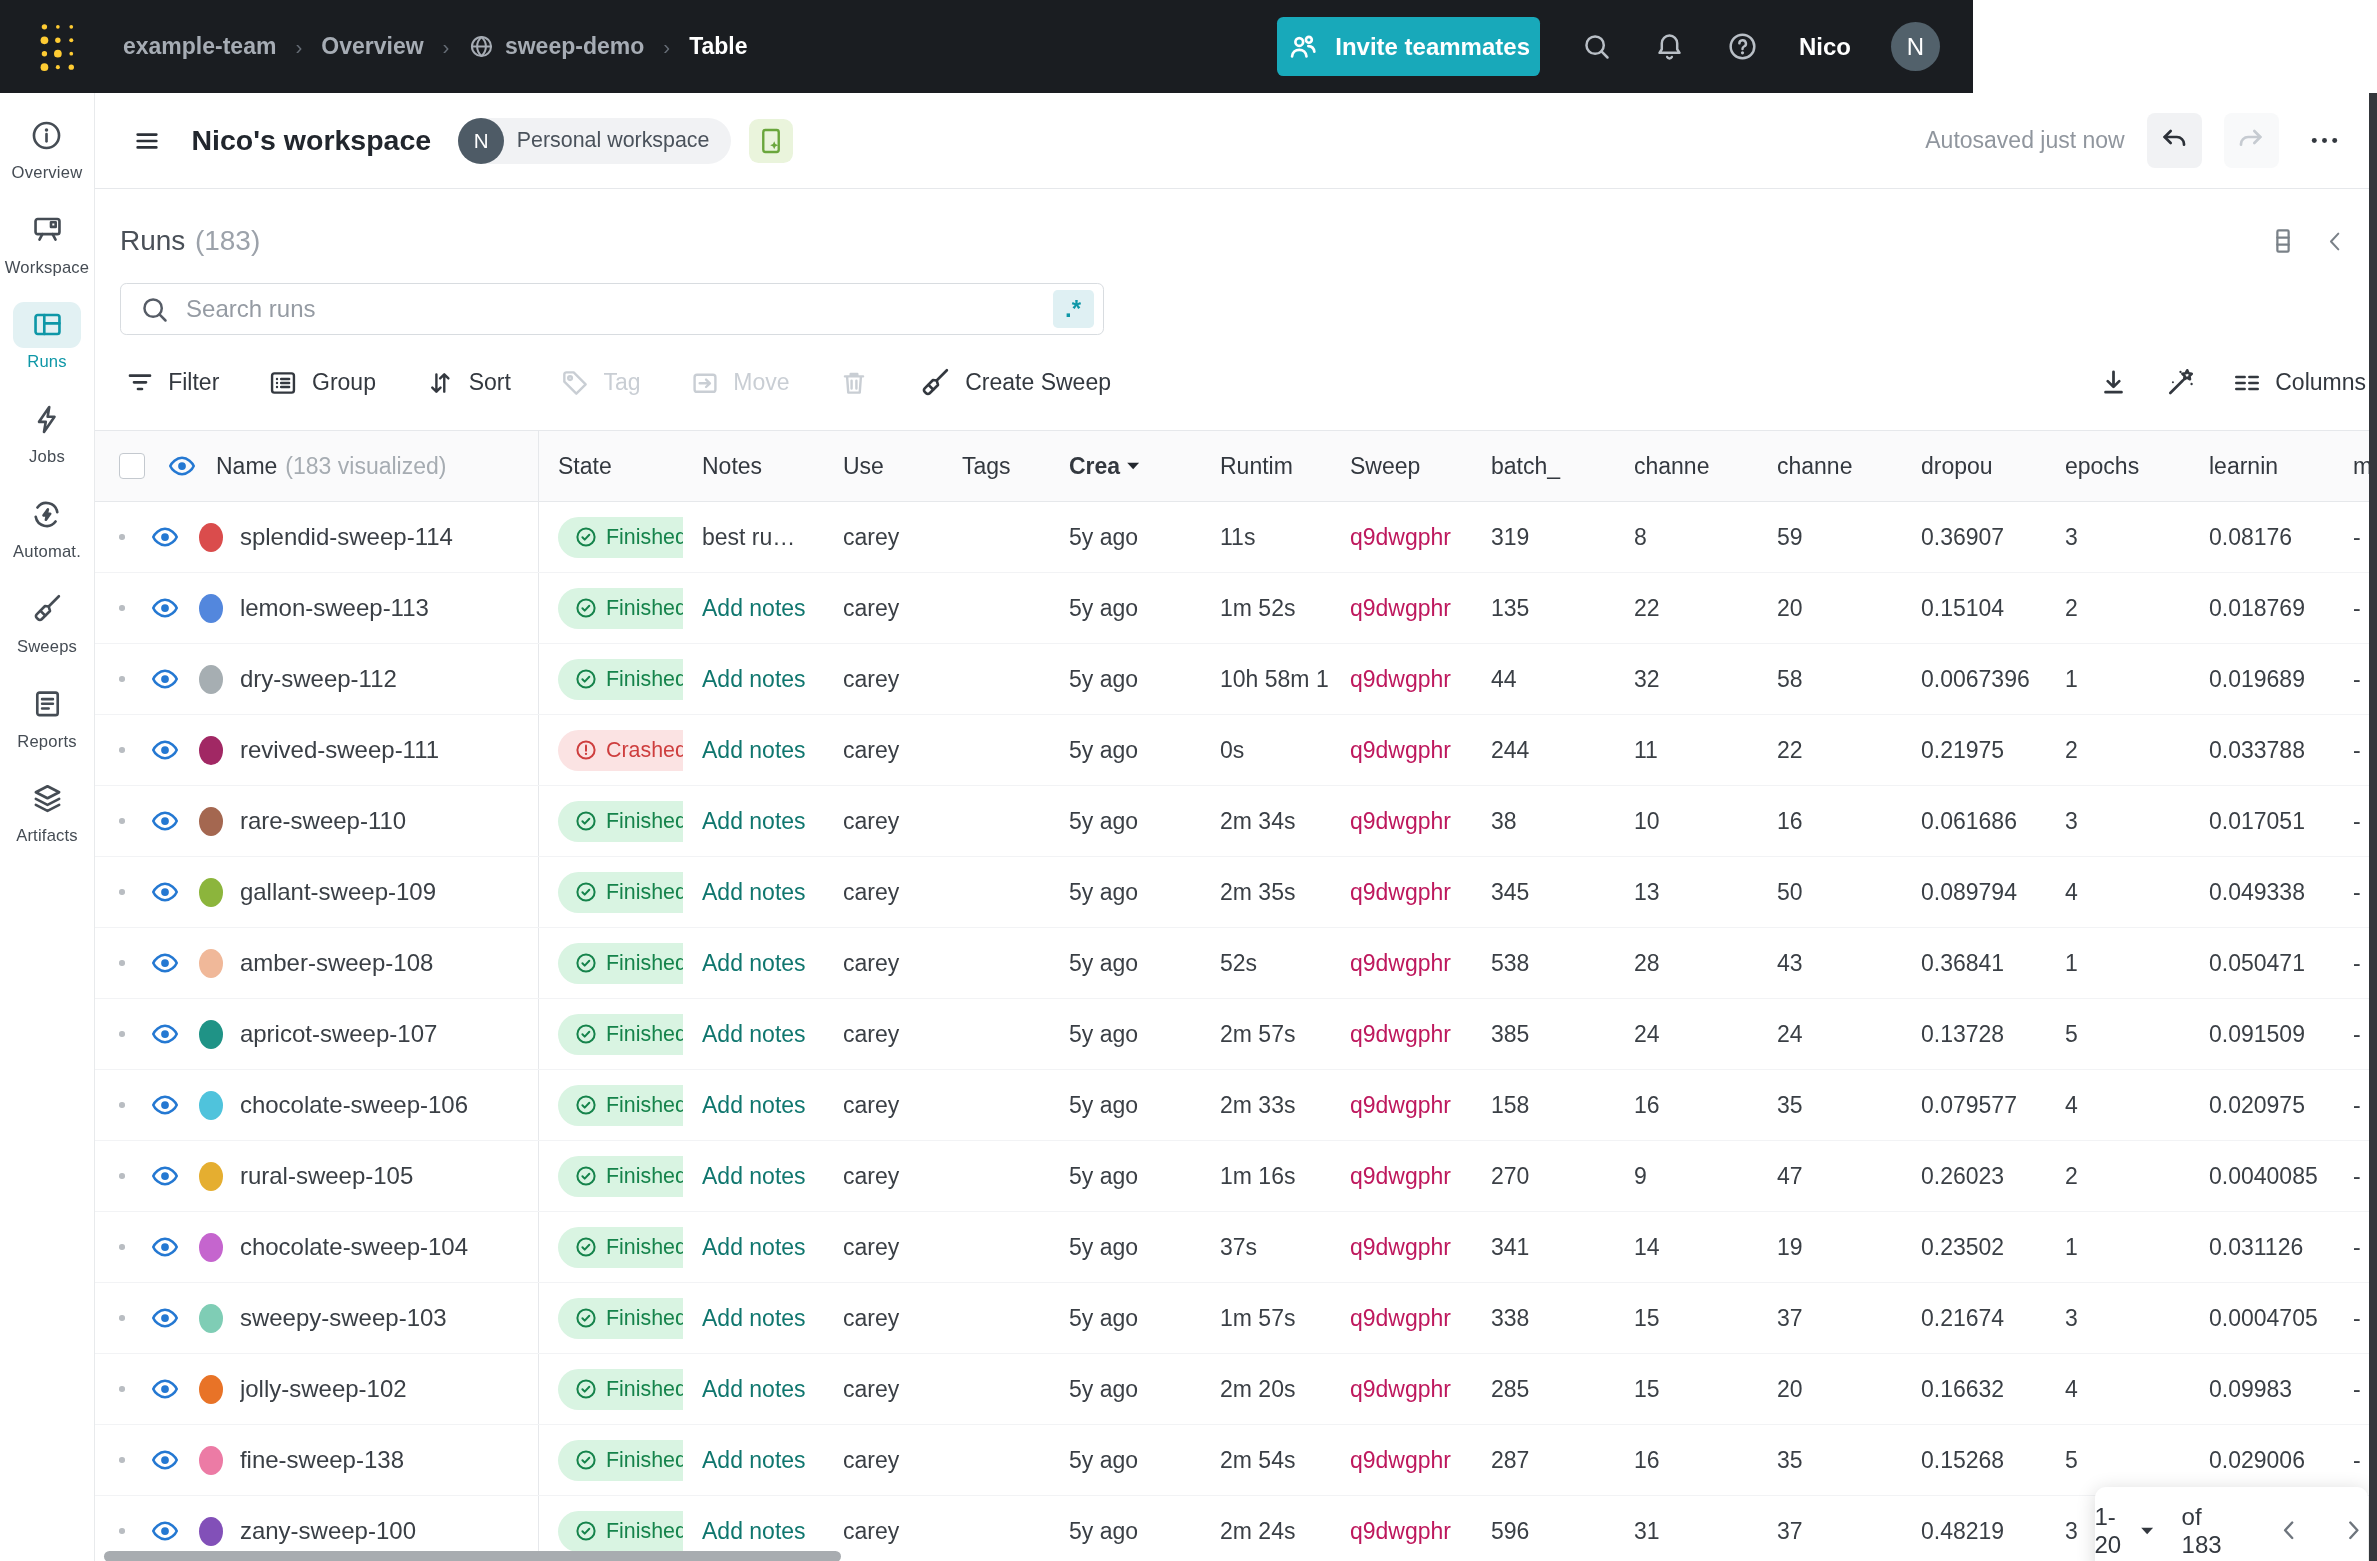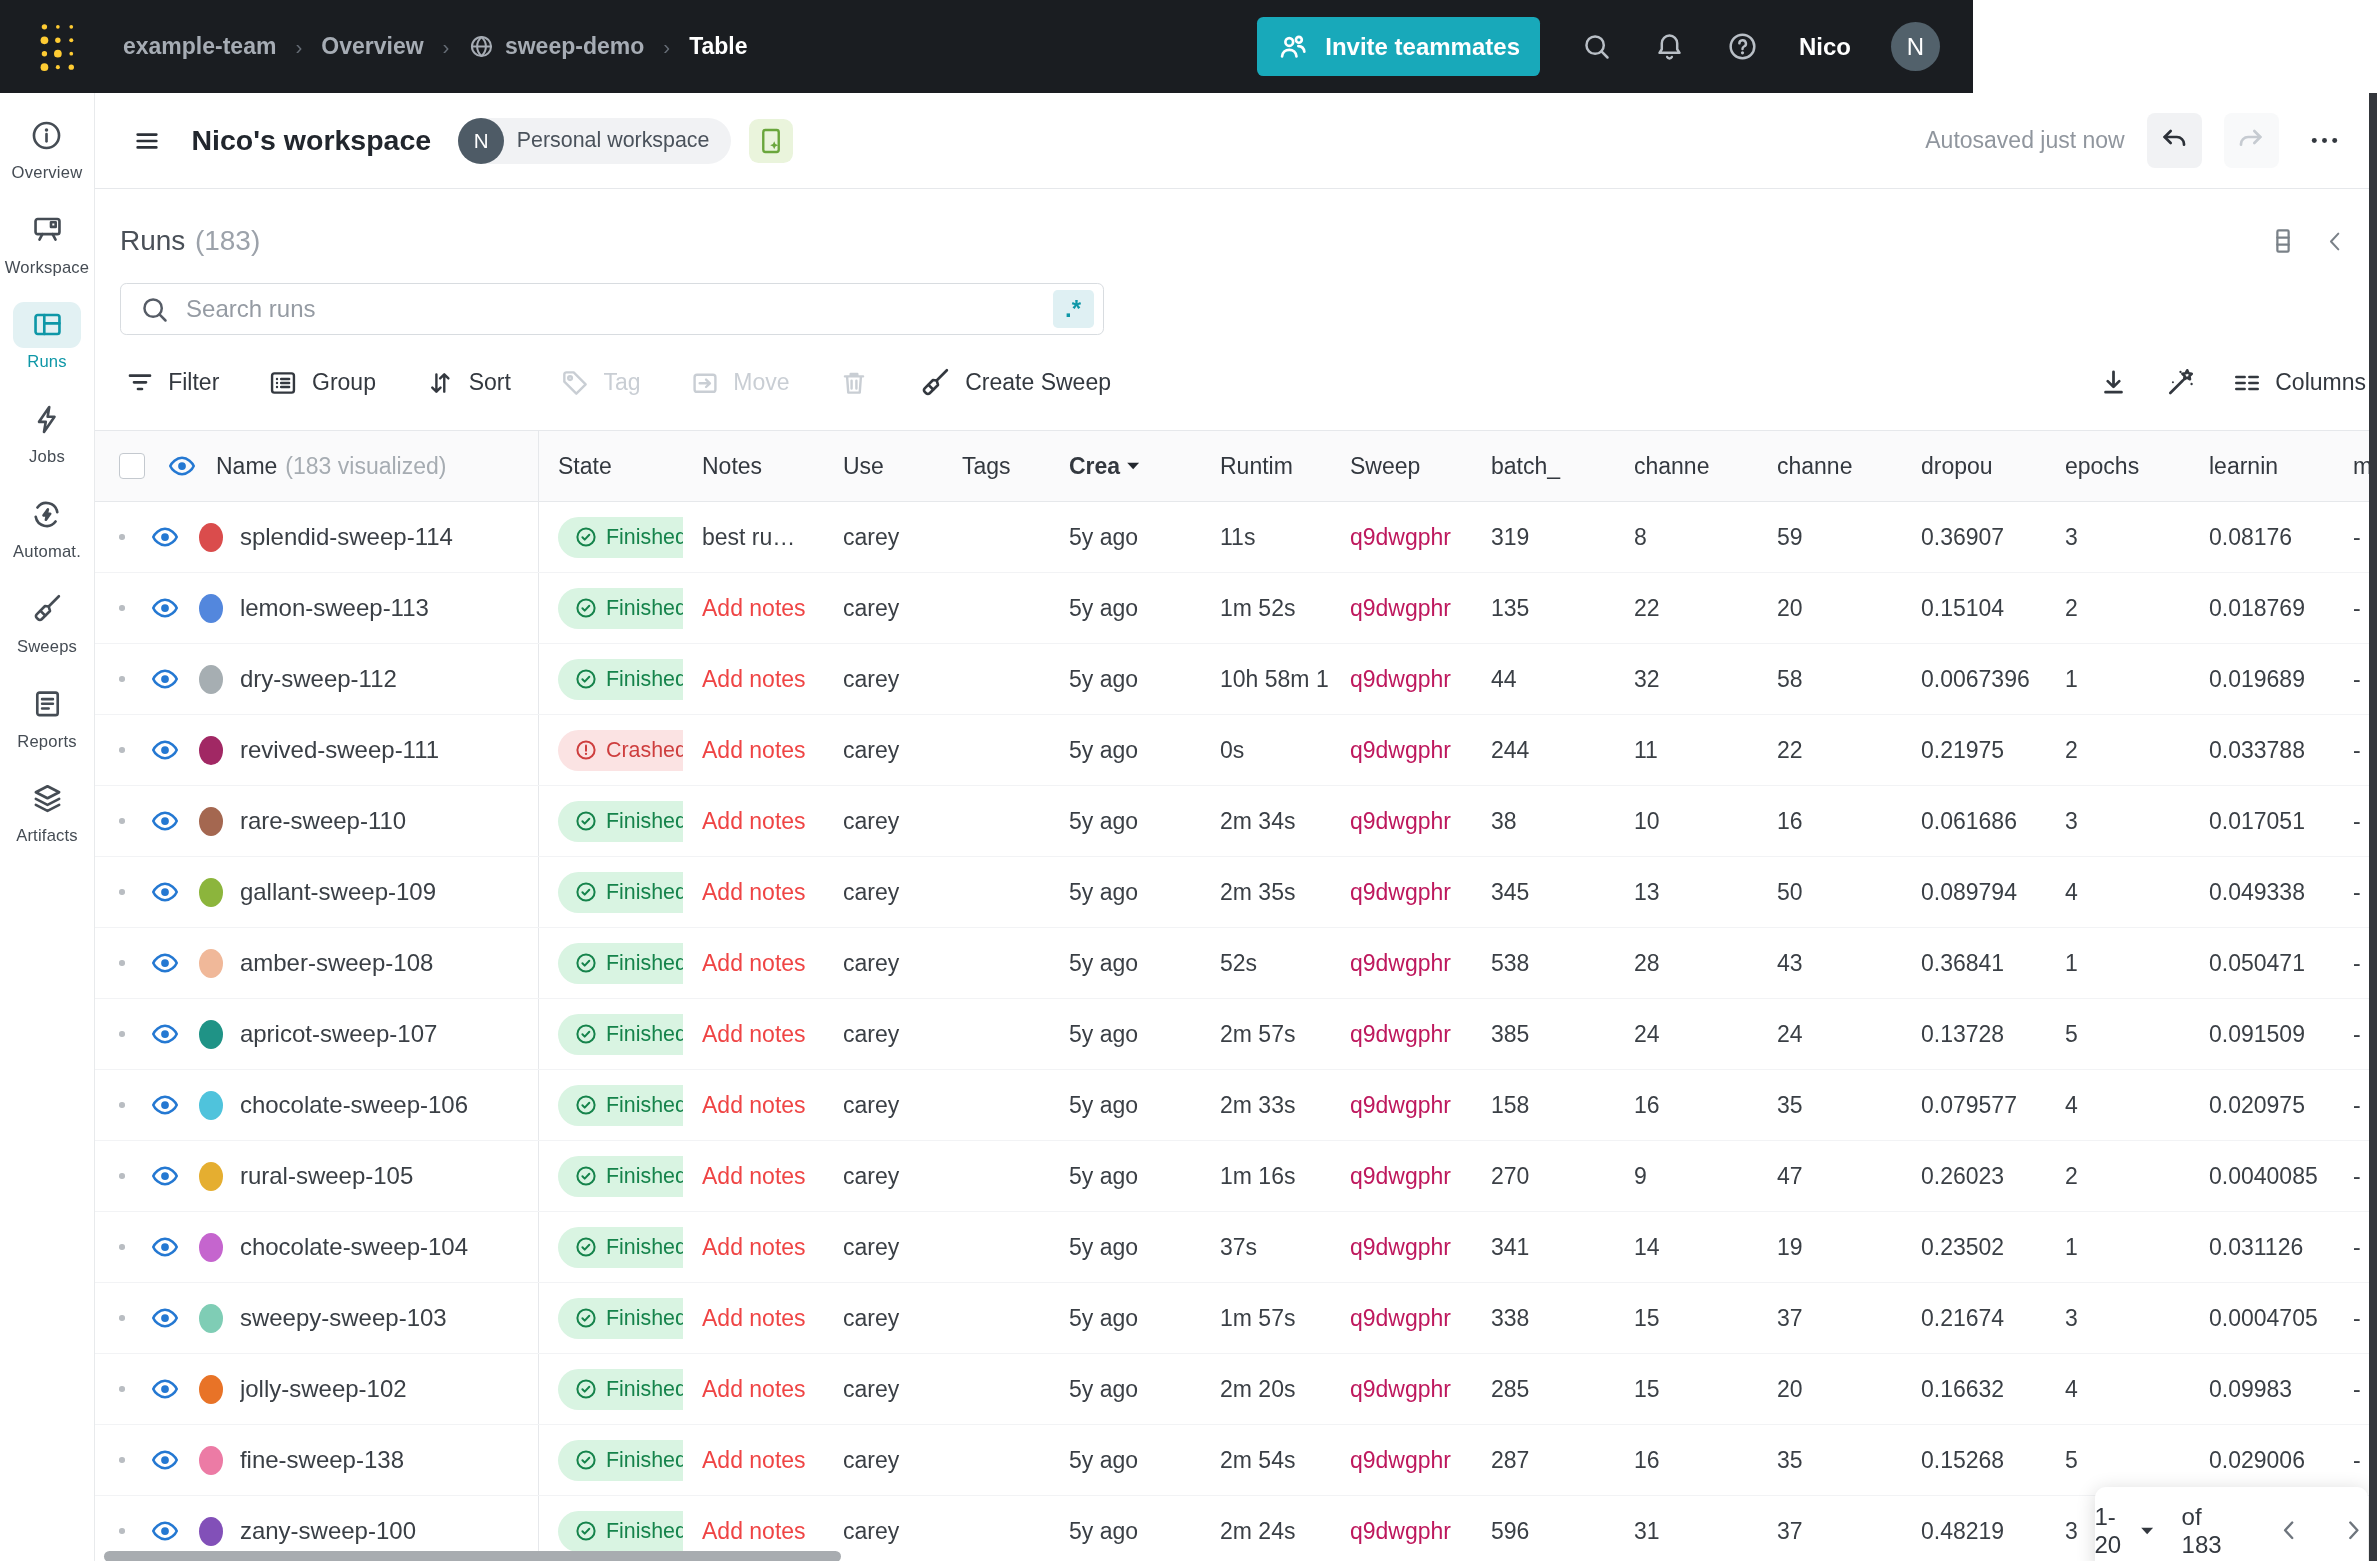--- a/index.html
+++ b/index.html
@@ -11,21 +11,21 @@
           display:flex;align-items:center;z-index:10}
   .logo{margin-left:30px;cursor:pointer}
   .breadcrumb{margin-left:44px;display:flex;align-items:center;gap:19px;font-size:23px;
               font-weight:600;color:#A6ACB4}
   .crumb{display:flex;align-items:center;gap:9.5px;cursor:pointer}
   .crumb.active{color:#FFFFFF}
   .crumb-sep{color:#676E77;font-size:20.6px;font-weight:400}
   .nav-right{margin-left:auto;display:flex;align-items:center;margin-right:33px;gap:40px}
   .invite-btn{display:flex;align-items:center;gap:16px;background:#18A9BA;color:#fff;
               font-size:24px;font-weight:600;border:none;border-radius:6.3px;height:59px;
-              padding:0 20px;cursor:pointer;font-family:inherit}
+              padding:0 10px;cursor:pointer;font-family:inherit}
   .nav-ic{color:#B9BFC6;cursor:pointer}
   .nav-user{color:#fff;font-size:24px;font-weight:600}
   .avatar{width:49px;height:49px;border-radius:50%;background:#52616B;color:#fff;
           display:flex;align-items:center;justify-content:center;font-size:24px;cursor:pointer}
   
   .shell{position:absolute;top:93px;left:0;width:2377px;bottom:0;display:flex}
   .sidebar{width:94px;flex:none;border-right:1.6px solid #E8EAEC;background:#fff;
            display:flex;flex-direction:column;align-items:center;padding-top:19px;gap:24px}
   .side-item{display:flex;flex-direction:column;align-items:center;gap:4.8px;color:#454C54;
              font-size:16.6px;letter-spacing:0.2px;cursor:pointer}
@@ -87,21 +87,21 @@
   .grip{width:5.5px;height:5.5px;border-radius:50%;background:#B9BDC2;margin-right:25px;flex:none;
         cursor:grab}
   .run-dot{width:24px;height:29px;border-radius:50%;margin-right:17.4px;flex:none;cursor:pointer}
   .run-name{font-size:24px;color:#3A3F45;cursor:pointer;overflow:hidden;white-space:nowrap}
   .head-name{font-size:23px;color:#33383F}
   .head-dim{color:#A6ACB2;margin-left:8px}
   .pill{display:inline-flex;align-items:center;gap:8px;height:41px;padding:0 16px;
         border-radius:20.6px;font-size:21.4px}
   .pill.finished{background:#D9F4E2;color:#15834B}
   .pill.crashed{background:#FBE3E3;color:#CE3E3E}
-  .notes-empty{color:#ef4444;cursor:pointer}
+  .notes-empty{color:#0f766e;cursor:pointer}
   .notes-real{color:#3A3F45;cursor:pointer}
   .sweep-link{color:#be185d;cursor:pointer}
   .sort-caret{margin-left:6.3px;color:#23272E}
   .head-cell{cursor:pointer;display:flex;align-items:center}
   
   .pagination{position:absolute;right:9.5px;top:1487px;width:273px;height:87px;background:#fff;
               border-radius:11px;box-shadow:0 3.2px 19px rgba(0,0,0,.16);display:flex;
               align-items:center;justify-content:center;gap:0;z-index:6;font-size:24px;color:#33383F}
   .pag-range{display:flex;align-items:center;gap:8px;cursor:pointer}
   .pag-of{margin-left:27px}

